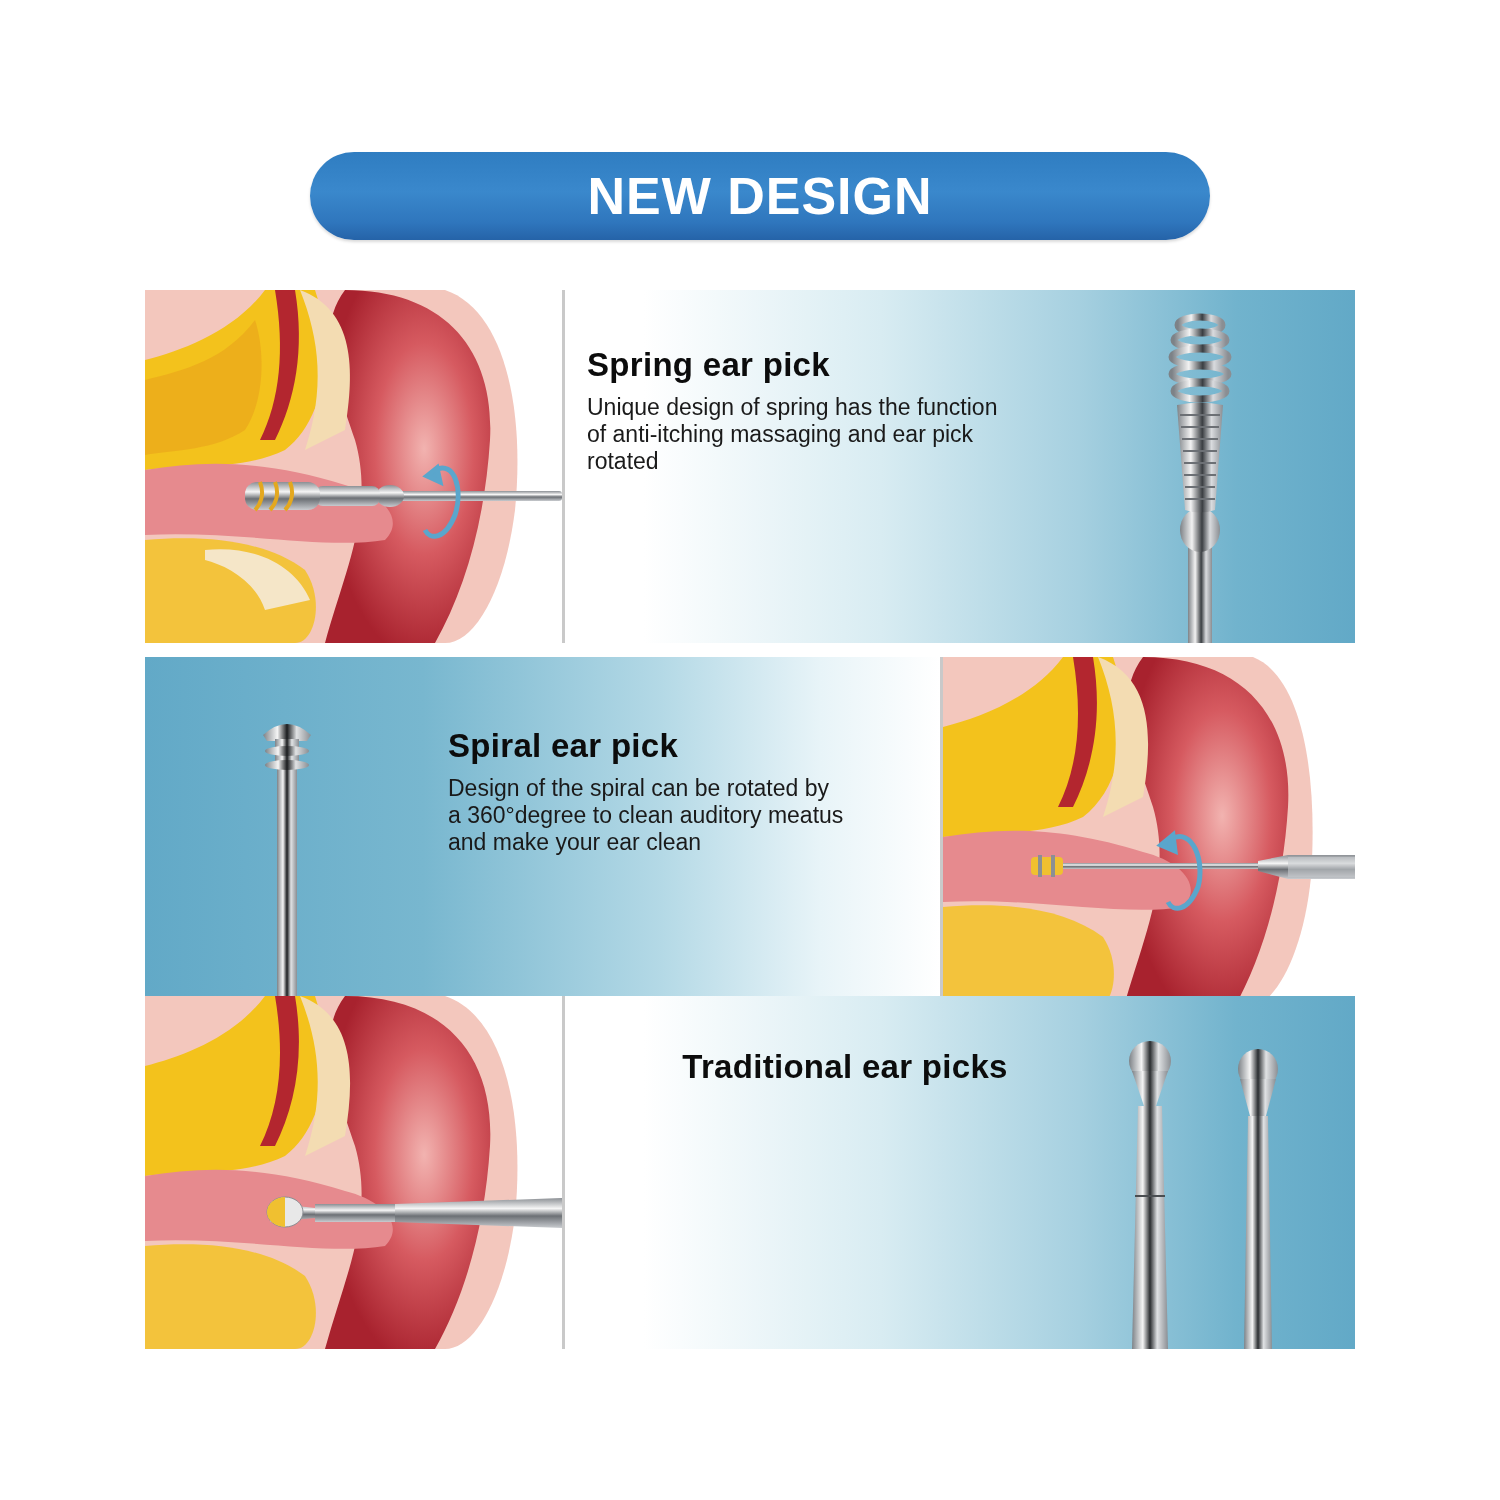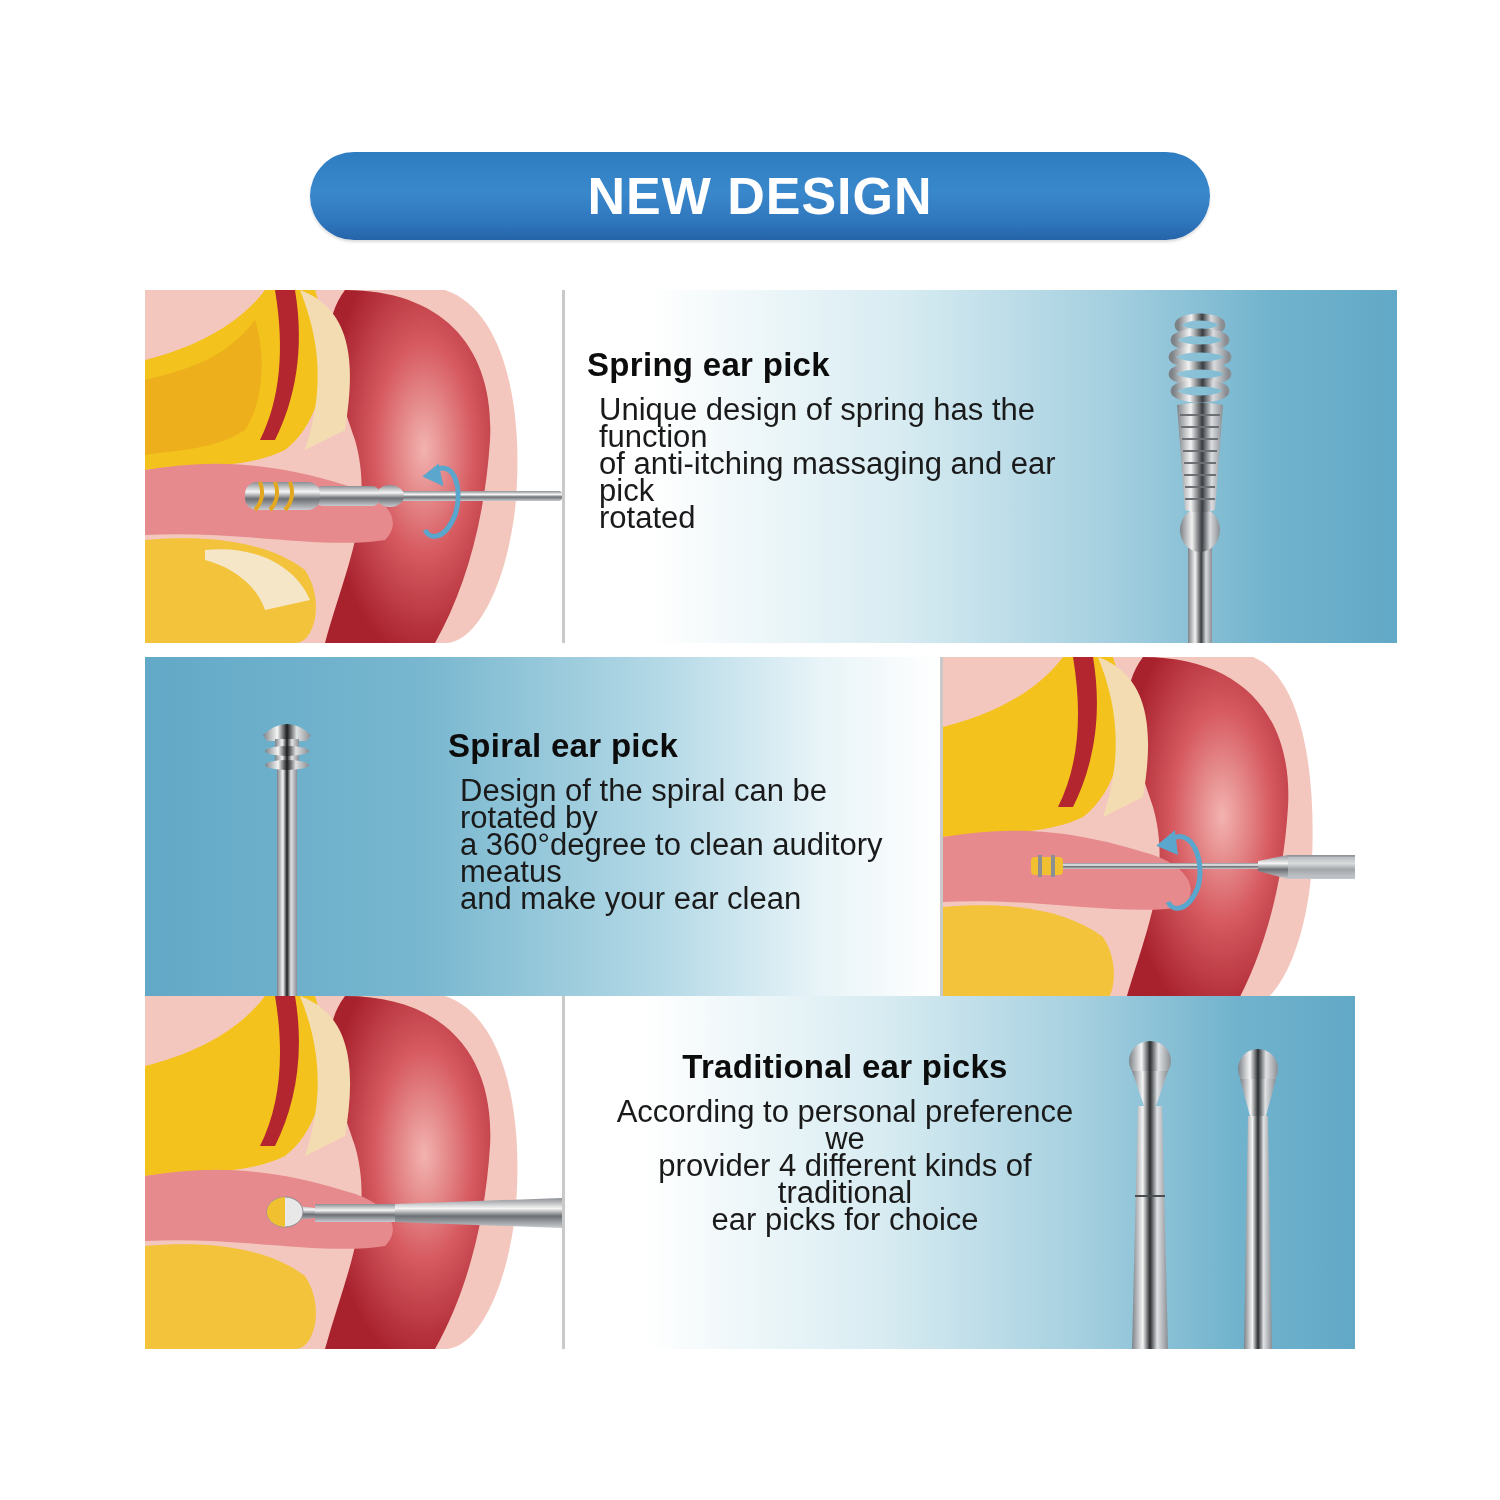--- a/index.html
+++ b/index.html
@@ -6,30 +6,30 @@
   body { width:1500px; height:1500px; position:relative; overflow:hidden; font-family:"Liberation Sans", sans-serif; }
   .banner {
     position:absolute; left:310px; top:152px; width:900px; height:88px;
     border-radius:62px;
     background:linear-gradient(180deg,#2f7dc1 0%,#3a88cc 45%,#2f76bd 80%,#2563a8 100%);
     display:flex; align-items:center; justify-content:center;
     box-shadow:0 2px 3px rgba(0,0,0,0.15);
   }
   .banner-title { color:#ffffff; font-weight:bold; font-size:52px; letter-spacing:1px; }
   .row { position:absolute; left:145px; width:1210px; height:353px; overflow:hidden; }
-  .row1 { top:290px;padding-left:42px; }
+  .row1 { top:290px; }
   .row2 { top:657px; }
   .row3 { top:996px;text-align:center; }
   .bg-right { position:absolute; top:0; bottom:0; background:linear-gradient(90deg,#ffffff 0%,#ffffff 10%,#d8ecf2 40%,#a6d0e0 65%,#71b3cd 85%,#62a9c7 100%); }
   .bg-left { position:absolute; top:0; bottom:0; background:linear-gradient(90deg,#62a9c7 0%,#78b7cf 35%,#b4d9e6 65%,#e8f4f8 85%,#ffffff 100%); }
   .illus { position:absolute; top:0; bottom:0; background:#ffffff; }
   .divider { position:absolute; top:0; bottom:0; width:3px; background:#c9c9c9; }
   .text-block { position:absolute; }
   .heading { font-weight:bold; font-size:33px; color:#0c0c0c; margin:0 0 10px 0; letter-spacing:0.3px; }
-  .desc { font-size:31px; line-height:27px; color:#1a1a1a; margin:12px; }
+  .desc { font-size:23px; line-height:27px; color:#1a1a1a; margin:0; }
   svg { display:block; }
 </style>
 </head>
 <body>
 
 <div class="banner">
   <span class="banner-title">NEW DESIGN</span>
 </div>
 
 <div class="row row1">
@@ -215,25 +215,20 @@
         <path d="M250 208 L417 202 L417 232 L250 226 Z" fill="url(#steel3)"></path>
         <ellipse cx="140" cy="216" rx="18" ry="15" fill="#e8e8e8" stroke="#8b8f94"></ellipse>
         <path d="M140 201 A18 15 0 0 0 140 231 Z" fill="#f0c030"></path>
       </g>
     </svg>
   </div>
   <div class="divider" style="left:417px;"></div>
   <div class="bg-right" style="left:420px;right:0;"></div>
   <div class="text-block" style="left:440px;top:52px;width:520px;">
     <p class="heading">Traditional ear picks</p>
-    <p class="desc">
-      <span>According to personal preference we</span><br>
-      <span>provider 4 different kinds of traditional</span><br>
-      <span>ear picks for choice</span>
-    </p>
   </div>
   <div style="position:absolute;left:975px;top:45px;width:180px;height:308px;">
     <svg width="180" height="308" viewBox="0 0 180 308">
       <defs>
         <linearGradient id="steelV3" x1="0" y1="0" x2="1" y2="0">
           <stop offset="0" stop-color="#7d8287"></stop>
             <stop offset="0.3" stop-color="#f5f5f5"></stop>
             <stop offset="0.5" stop-color="#2a2d30"></stop>
             <stop offset="0.7" stop-color="#e0e2e4"></stop>
             <stop offset="1" stop-color="#8a8e93"></stop>

